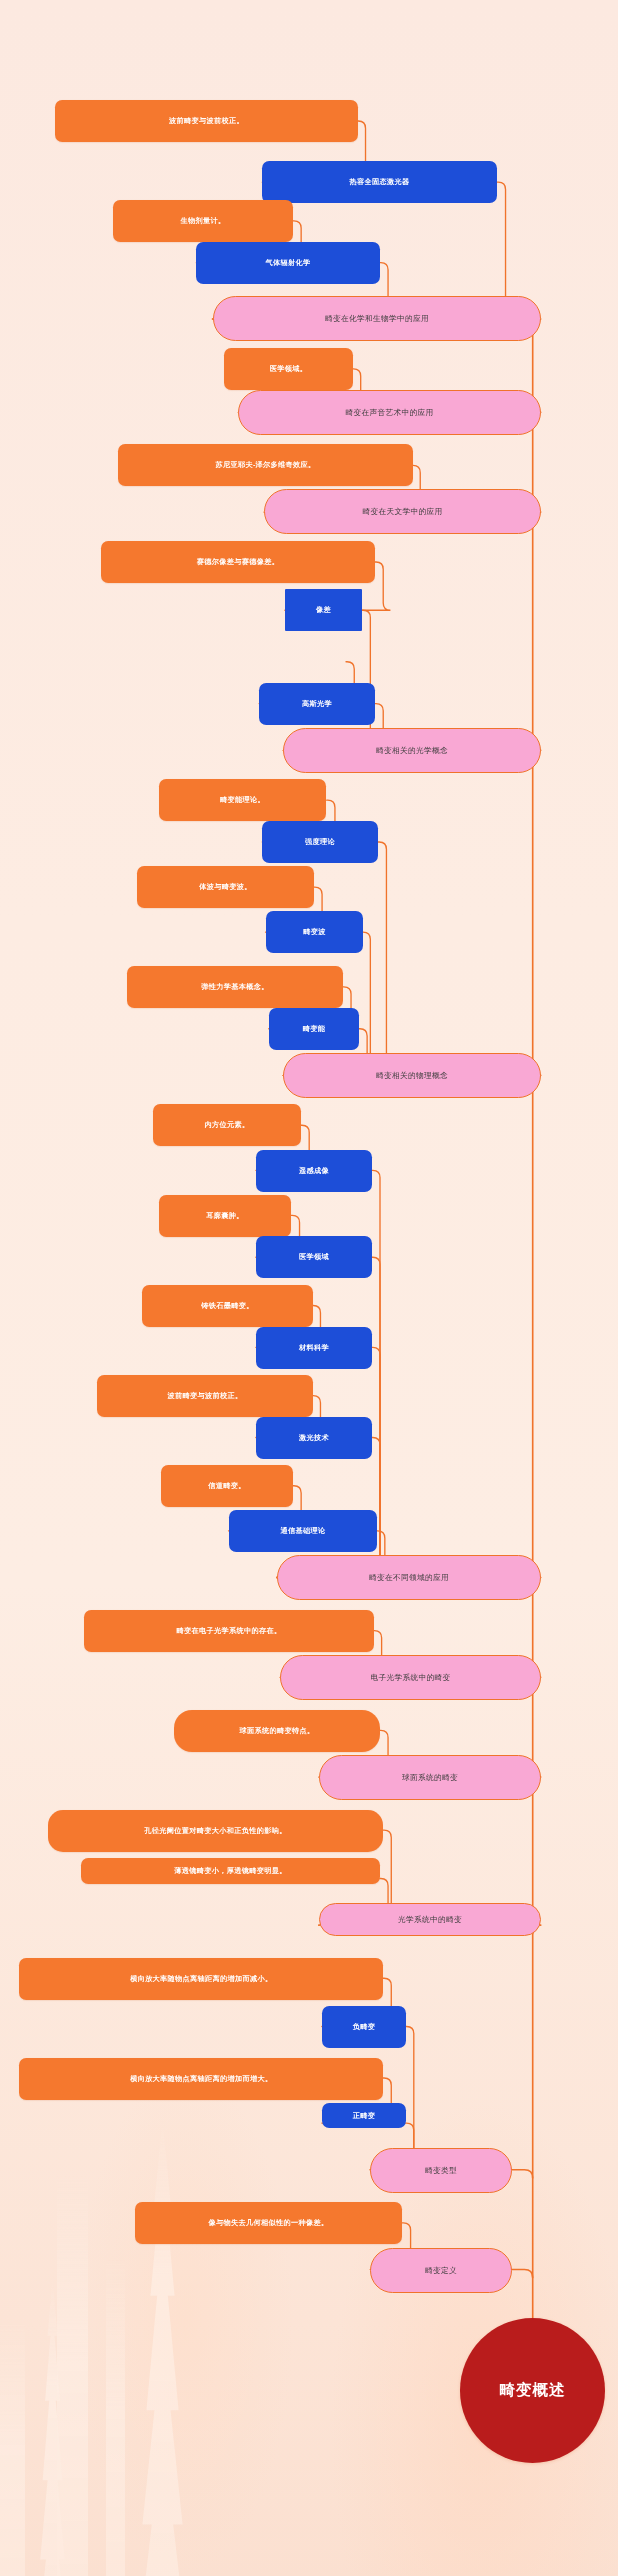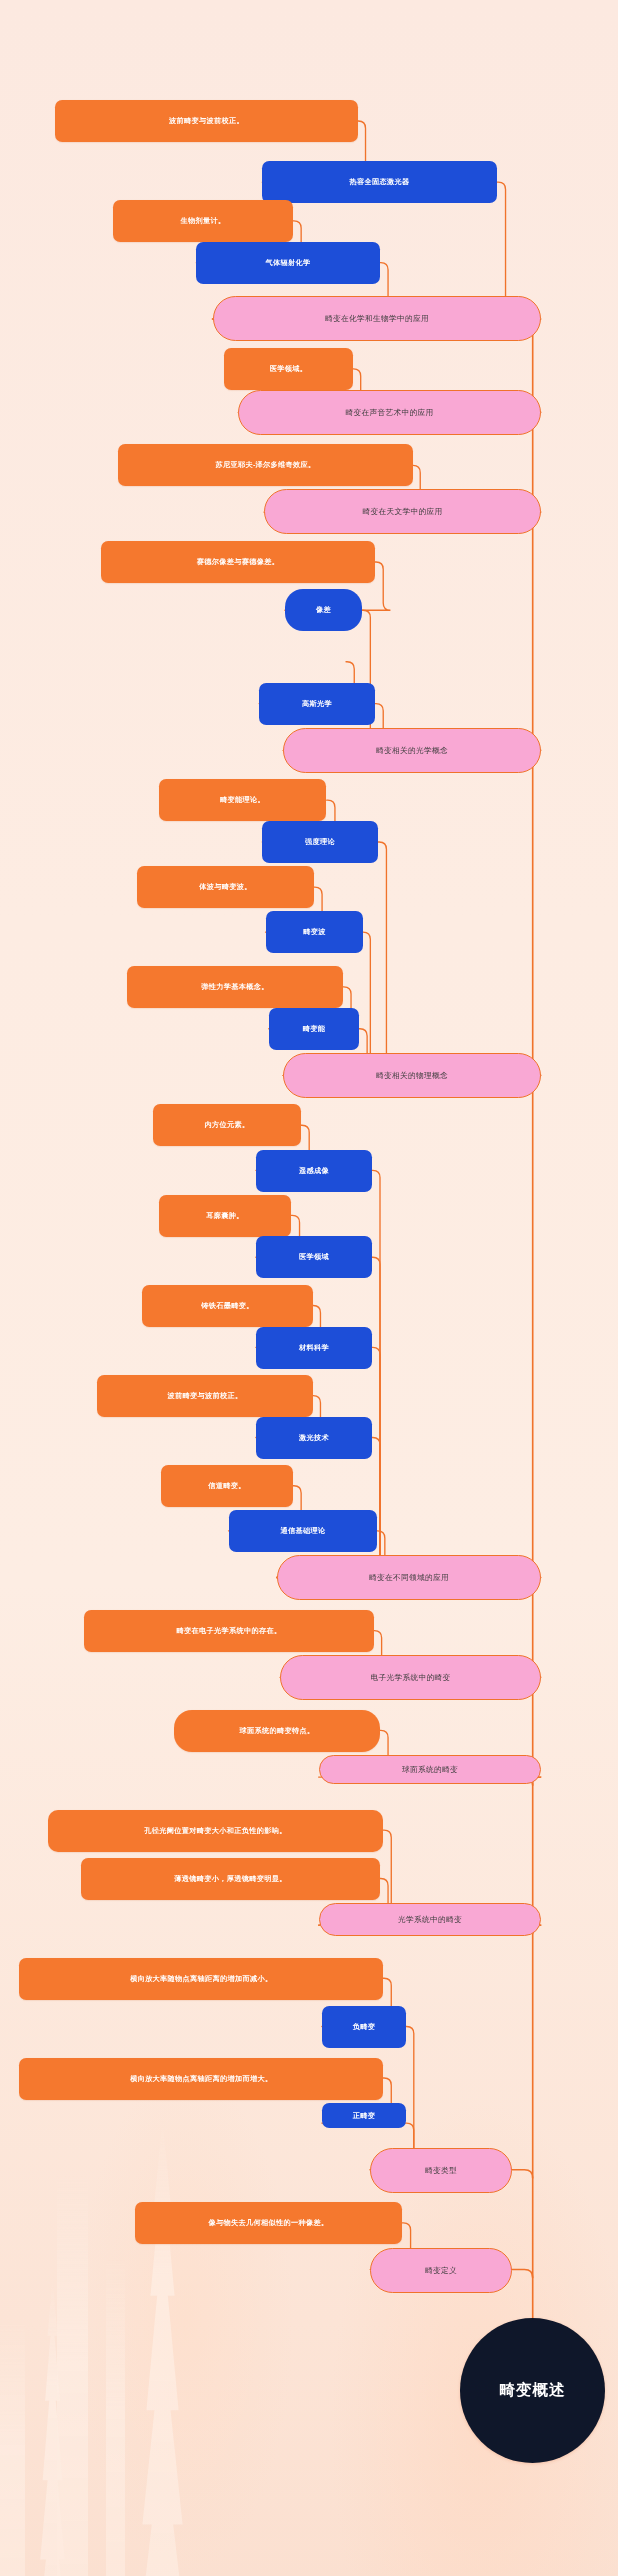--- a/index.html
+++ b/index.html
@@ -59,21 +59,21 @@
   .branch{
     background:#f9a8d4;
     color:#3C3C3C;
     font-weight:400;
     font-size:6.2px;
     padding:0 7.2px;
     border:0.8px solid #F0732B;
     border-radius:7.7px;
   }
   .root{
-    background:#0f172a;
+    background:#b91c1c;
     color:#FFFFFF;
     font-weight:700;
     font-size:8.8px;
     border-radius:50%;
     letter-spacing:1px;
     box-shadow:0 1px 3.1px rgba(215,100,45,.22);
   }
 </style>
 </head>
 <body>
@@ -144,21 +144,21 @@
 <div class="node mid" style="left: 196px; top: 242px; width: 184px; height: 42px; font-size: 7.2px; border-radius: 7.2px; padding: 0px 8.2px;">气体辐射化学</div>
 <div class="node branch" style="left: 213px; top: 296px; width: 328px; height: 45px; font-size: 7.7px; border-radius: 24px; border-width: 1.5px; padding: 0px 11.3px;">畸变在化学和生物学中的应用</div>
 
 <div class="node leaf" style="left: 224px; top: 348px; width: 129px; height: 42px; font-size: 7.2px; border-radius: 7.2px; padding: 0px 8.2px;">医学领域。</div>
 <div class="node branch" style="left: 238px; top: 390px; width: 303px; height: 45px; font-size: 7.7px; border-radius: 24px; border-width: 1.5px; padding: 0px 11.3px;">畸变在声音艺术中的应用</div>
 
 <div class="node leaf" style="left: 118px; top: 444px; width: 295px; height: 42px; font-size: 7.2px; border-radius: 7.2px; padding: 0px 8.2px;">苏尼亚耶夫-泽尔多维奇效应。</div>
 <div class="node branch" style="left: 264px; top: 489px; width: 277px; height: 45px; font-size: 7.7px; border-radius: 24px; border-width: 1.5px; padding: 0px 11.3px;">畸变在天文学中的应用</div>
 
 <div class="node leaf" style="left: 101px; top: 541px; width: 274px; height: 42px; font-size: 7.2px; border-radius: 7.2px; padding: 0px 8.2px;">赛德尔像差与赛德像差。</div>
-<div class="node mid" style="left: 285px; top: 589px; width: 77px; height: 42px; font-size: 7.2px; border-radius: 18px; padding: 0px 8.2px;">像差</div>
+<div class="node mid" style="left: 285px; top: 589px; width: 77px; height: 42px; font-size: 7.2px; border-radius: 1px; padding: 0px 8.2px;">像差</div>
 <div class="node mid" style="left: 259px; top: 683px; width: 116px; height: 42px; font-size: 7.2px; border-radius: 7.2px; padding: 0px 8.2px;">高斯光学</div>
 <div class="node branch" style="left: 283px; top: 728px; width: 258px; height: 45px; font-size: 7.7px; border-radius: 24px; border-width: 1.5px; padding: 0px 11.3px;">畸变相关的光学概念</div>
 
 <div class="node leaf" style="left: 159px; top: 779px; width: 167px; height: 42px; font-size: 7.2px; border-radius: 7.2px; padding: 0px 8.2px;">畸变能理论。</div>
 <div class="node mid" style="left: 262px; top: 821px; width: 116px; height: 42px; font-size: 7.2px; border-radius: 7.2px; padding: 0px 8.2px;">强度理论</div>
 <div class="node leaf" style="left: 137px; top: 866px; width: 177px; height: 42px; font-size: 7.2px; border-radius: 7.2px; padding: 0px 8.2px;">体波与畸变波。</div>
 <div class="node mid" style="left: 266px; top: 911px; width: 97px; height: 42px; font-size: 7.2px; border-radius: 7.2px; padding: 0px 8.2px;">畸变波</div>
 <div class="node leaf" style="left: 127px; top: 966px; width: 216px; height: 42px; font-size: 7.2px; border-radius: 7.2px; padding: 0px 8.2px;">弹性力学基本概念。</div>
 <div class="node mid" style="left: 269px; top: 1008px; width: 90px; height: 42px; font-size: 7.2px; border-radius: 7.2px; padding: 0px 8.2px;">畸变能</div>
 <div class="node branch" style="left: 283px; top: 1053px; width: 258px; height: 45px; font-size: 7.7px; border-radius: 24px; border-width: 1.5px; padding: 0px 11.3px;">畸变相关的物理概念</div>
@@ -172,24 +172,24 @@
 <div class="node leaf" style="left: 97px; top: 1375px; width: 216px; height: 42px; font-size: 7.2px; border-radius: 7.2px; padding: 0px 8.2px;">波前畸变与波前校正。</div>
 <div class="node mid" style="left: 256px; top: 1417px; width: 116px; height: 42px; font-size: 7.2px; border-radius: 7.2px; padding: 0px 8.2px;">激光技术</div>
 <div class="node leaf" style="left: 161px; top: 1465px; width: 132px; height: 42px; font-size: 7.2px; border-radius: 7.2px; padding: 0px 8.2px;">信道畸变。</div>
 <div class="node mid" style="left: 229px; top: 1510px; width: 148px; height: 42px; font-size: 7.2px; border-radius: 7.2px; padding: 0px 8.2px;">通信基础理论</div>
 <div class="node branch" style="left: 277px; top: 1555px; width: 264px; height: 45px; font-size: 7.7px; border-radius: 24px; border-width: 1.5px; padding: 0px 11.3px;">畸变在不同领域的应用</div>
 
 <div class="node leaf" style="left: 84px; top: 1610px; width: 290px; height: 42px; font-size: 7.2px; border-radius: 7.2px; padding: 0px 8.2px;">畸变在电子光学系统中的存在。</div>
 <div class="node branch" style="left: 280px; top: 1655px; width: 261px; height: 45px; font-size: 7.7px; border-radius: 24px; border-width: 1.5px; padding: 0px 11.3px;">电子光学系统中的畸变</div>
 
 <div class="node leaf" style="left: 174px; top: 1710px; width: 206px; height: 42px; font-size: 7.2px; border-radius: 18px; padding: 0px 8.2px;">球面系统的畸变特点。</div>
-<div class="node branch" style="left: 319px; top: 1755px; width: 222px; height: 29px; font-size: 7.7px; border-radius: 24px; border-width: 1.5px; padding: 0px 11.3px;">球面系统的畸变</div>
-
-<div class="node leaf" style="left: 48px; top: 1810px; width: 335px; height: 42px; font-size: 7.2px; border-radius: 10px; padding: 0px 9px;">孔径光阑位置对畸变大小和正负性的影响。</div>
-<div class="node leaf" style="left: 81px; top: 1858px; width: 299px; height: 42px; font-size: 7.2px; border-radius: 7.2px; padding: 0px 8.2px;">薄透镜畸变小，厚透镜畸变明显。</div>
+<div class="node branch" style="left: 319px; top: 1755px; width: 222px; height: 45px; font-size: 7.7px; border-radius: 24px; border-width: 1.5px; padding: 0px 11.3px;">球面系统的畸变</div>
+
+<div class="node leaf" style="left: 48px; top: 1810px; width: 335px; height: 42px; font-size: 7.2px; border-radius: 15px; padding: 0px 9px;">孔径光阑位置对畸变大小和正负性的影响。</div>
+<div class="node leaf" style="left: 81px; top: 1858px; width: 299px; height: 26px; font-size: 7.2px; border-radius: 7.2px; padding: 0px 8.2px;">薄透镜畸变小，厚透镜畸变明显。</div>
 <div class="node branch" style="left: 319px; top: 1903px; width: 222px; height: 33px; font-size: 7.7px; border-radius: 24px; border-width: 1.5px; padding: 0px 11.3px;">光学系统中的畸变</div>
 
 <div class="node leaf" style="left: 19.3px; top: 1958px; width: 364px; height: 42px; font-size: 7.2px; border-radius: 7.2px; padding: 0px 8.2px;">横向放大率随物点离轴距离的增加而减小。</div>
 <div class="node mid" style="left: 322px; top: 2006px; width: 84px; height: 42px; font-size: 7.2px; border-radius: 7.2px; padding: 0px 8.2px;">负畸变</div>
 <div class="node leaf" style="left: 19.3px; top: 2058px; width: 364px; height: 42px; font-size: 7.2px; border-radius: 7.2px; padding: 0px 8.2px;">横向放大率随物点离轴距离的增加而增大。</div>
 <div class="node mid" style="left: 322px; top: 2103px; width: 84px; height: 25px; font-size: 7.2px; border-radius: 7.2px; padding: 0px 8.2px;">正畸变</div>
 <div class="node branch" style="left: 370px; top: 2148px; width: 142px; height: 45px; font-size: 7.7px; border-radius: 24px; border-width: 1.5px; padding: 0px 11.3px;">畸变类型</div>
 
 <div class="node leaf" style="left: 135px; top: 2202px; width: 267px; height: 42px; font-size: 7.2px; border-radius: 7.2px; padding: 0px 8.2px;">像与物失去几何相似性的一种像差。</div>
 <div class="node branch" style="left: 370px; top: 2248px; width: 142px; height: 45px; font-size: 7.7px; border-radius: 24px; border-width: 1.5px; padding: 0px 11.3px;">畸变定义</div>

